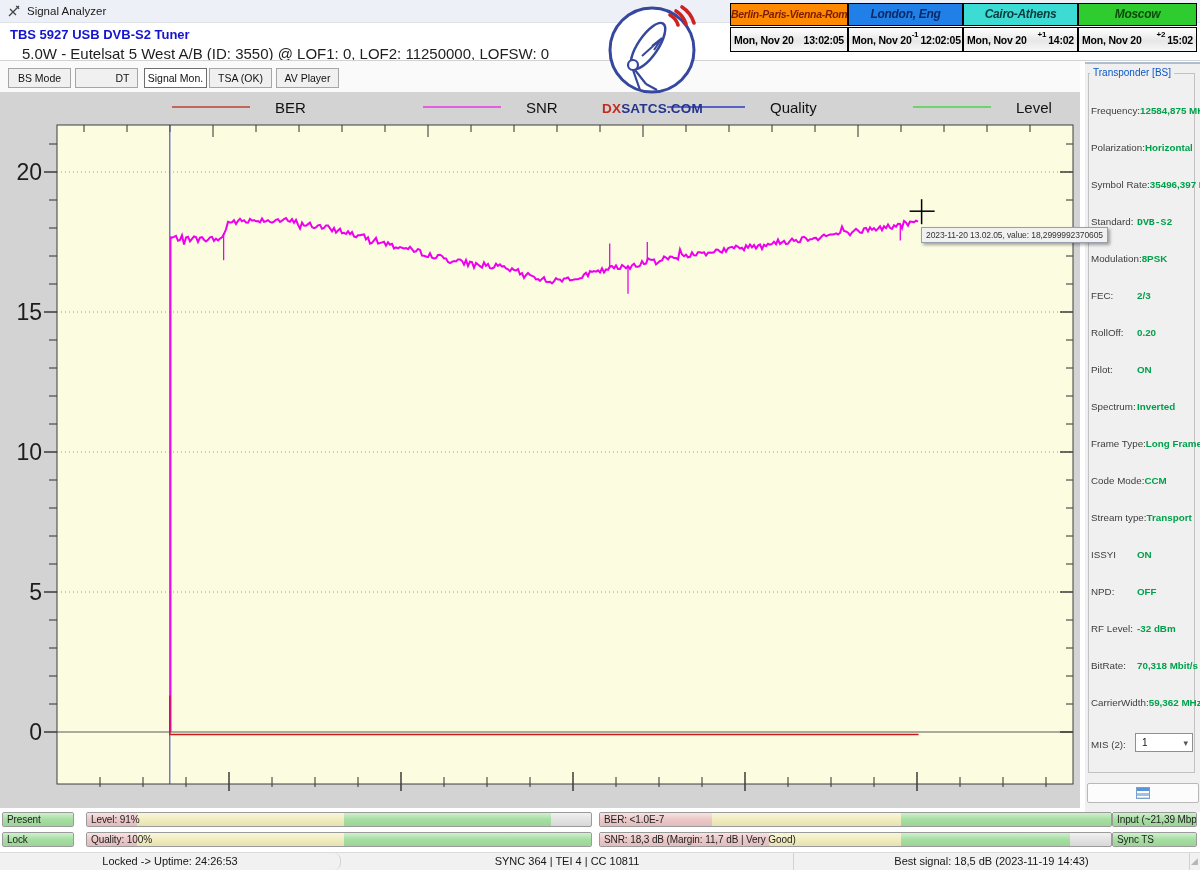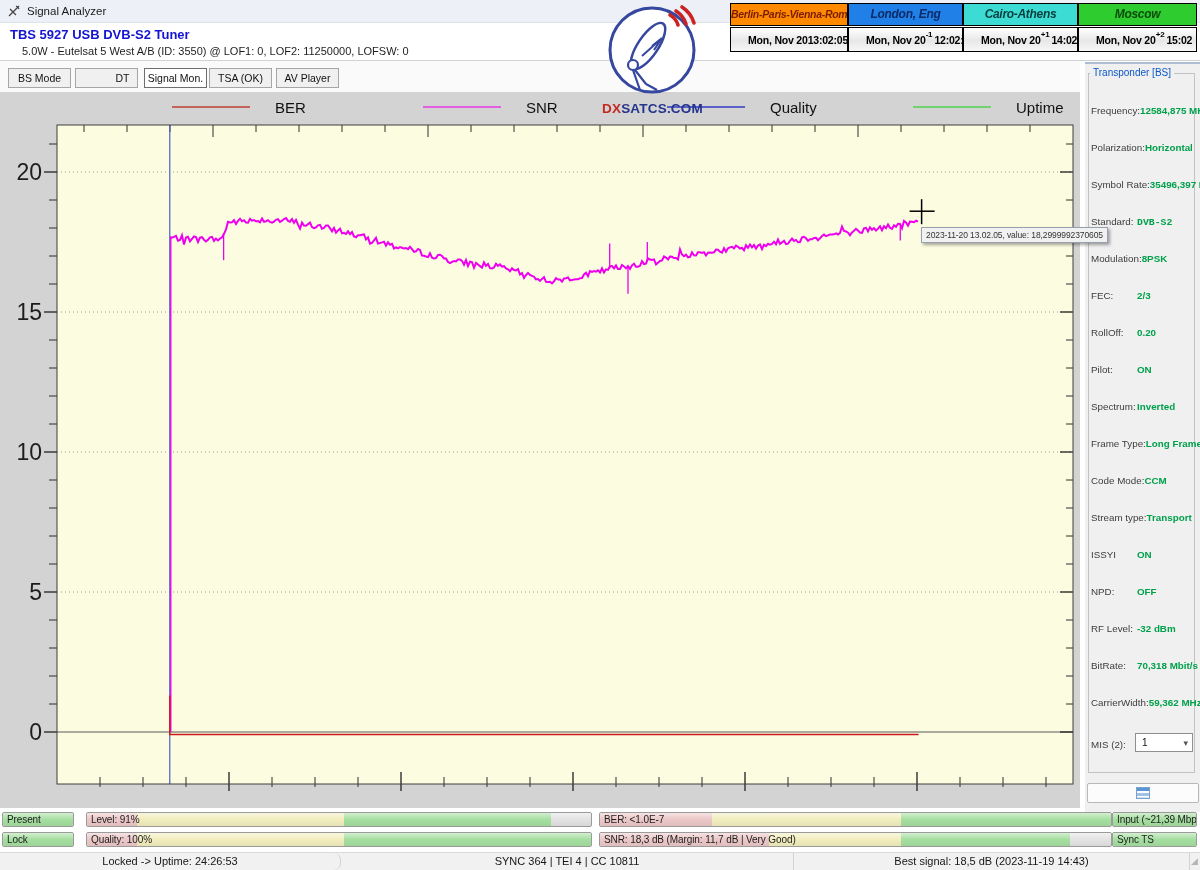--- a/index.html
+++ b/index.html
@@ -6,37 +6,37 @@
   body{width:1200px;height:870px;position:relative;overflow:hidden;background:#fff;
        font-family:"Liberation Sans",sans-serif;-webkit-font-smoothing:antialiased;}
 
   
   .titlebar{position:absolute;left:0;top:0;width:1200px;height:22px;background:#eef0f7;border-bottom:1px solid #e0e2ea;}
   .window-title{position:absolute;left:27px;top:0;line-height:22px;font-size:11.5px;color:#1b1b1b;}
   .app-icon{position:absolute;left:7px;top:4px;width:14px;height:14px;}
 
   
   .tuner-title{position:absolute;left:10px;top:27px;font-size:13px;font-weight:700;color:#1414d2;}
-  .tuner-subtitle{position:absolute;left:22px;top:45px;font-size:11px;color:#1e1e1e;}
+  .tuner-subtitle{position:absolute;left:22px;top:45px;font-size:15px;color:#1e1e1e;}
   .hdr-divider{position:absolute;left:0;top:60px;width:1200px;height:1px;background:#d2d2d2;}
 
   
   .tabbar{position:absolute;left:0;top:61px;width:1080px;height:31px;background:#fafafa;}
   .tab{position:absolute;top:7px;height:20px;width:63px;box-sizing:border-box;background:#f0f0f0;
        border:1px solid #a6a6a6;font-size:10.5px;color:#111;text-align:center;line-height:18px;cursor:default;}
   .tab.active{background:#fff;border-color:#6e6e6e;}
 
   
   .clocks{position:absolute;left:730px;top:3px;display:flex;z-index:4;}
   .clock-head{height:23px;box-sizing:border-box;border:1px solid #000;
        font-style:italic;font-weight:700;font-size:12px;letter-spacing:-0.3px;text-align:center;line-height:21px;
        white-space:nowrap;overflow:hidden;}
   .clock-body{margin-top:1px;height:25px;box-sizing:border-box;border:1px solid #000;
        background:linear-gradient(#ffffff,#e7e7e7 55%,#f7f7f7);
-       display:flex;align-items:center;padding:0 17px;font-weight:700;font-size:10.5px;letter-spacing:-0.2px;
+       display:flex;align-items:center;padding:0 3px;font-weight:700;font-size:10.5px;letter-spacing:-0.2px;
        white-space:nowrap;overflow:hidden;color:#000;}
   .clock-date{flex:0 0 auto;}
   .clock-right{margin-left:auto;display:flex;align-items:center;}
   .clock-off{font-size:8px;position:relative;top:-5px;margin-right:2px;}
 
   
   .logo{position:absolute;left:602px;top:2px;width:100px;height:112px;z-index:5;text-align:center;}
   .logo-text{font-size:13.5px;font-weight:700;letter-spacing:0.2px;line-height:13px;}
 
   
@@ -284,21 +284,21 @@
       <div class="legend-item" style="left: 423px;">
         <span class="legend-line" style="border-top-color: rgb(228, 95, 224);"></span>
         <span class="legend-label">SNR</span>
       </div>
       <div class="legend-item" style="left: 667px;">
         <span class="legend-line" style="border-top-color: rgb(90, 98, 200);"></span>
         <span class="legend-label">Quality</span>
       </div>
       <div class="legend-item" style="left: 913px;">
         <span class="legend-line" style="border-top-color: rgb(111, 211, 111);"></span>
-        <span class="legend-label">Uptime</span>
+        <span class="legend-label">Level</span>
       </div>
     </div>
 </div>
 
 <div class="tooltip">2023-11-20 13.02.05, value: 18,2999992370605</div>
 
 <div class="right-panel">
   <div class="tp-box"></div>
   <div class="tp-title">Transponder [BS]</div>
   <div id="tp-rows">

